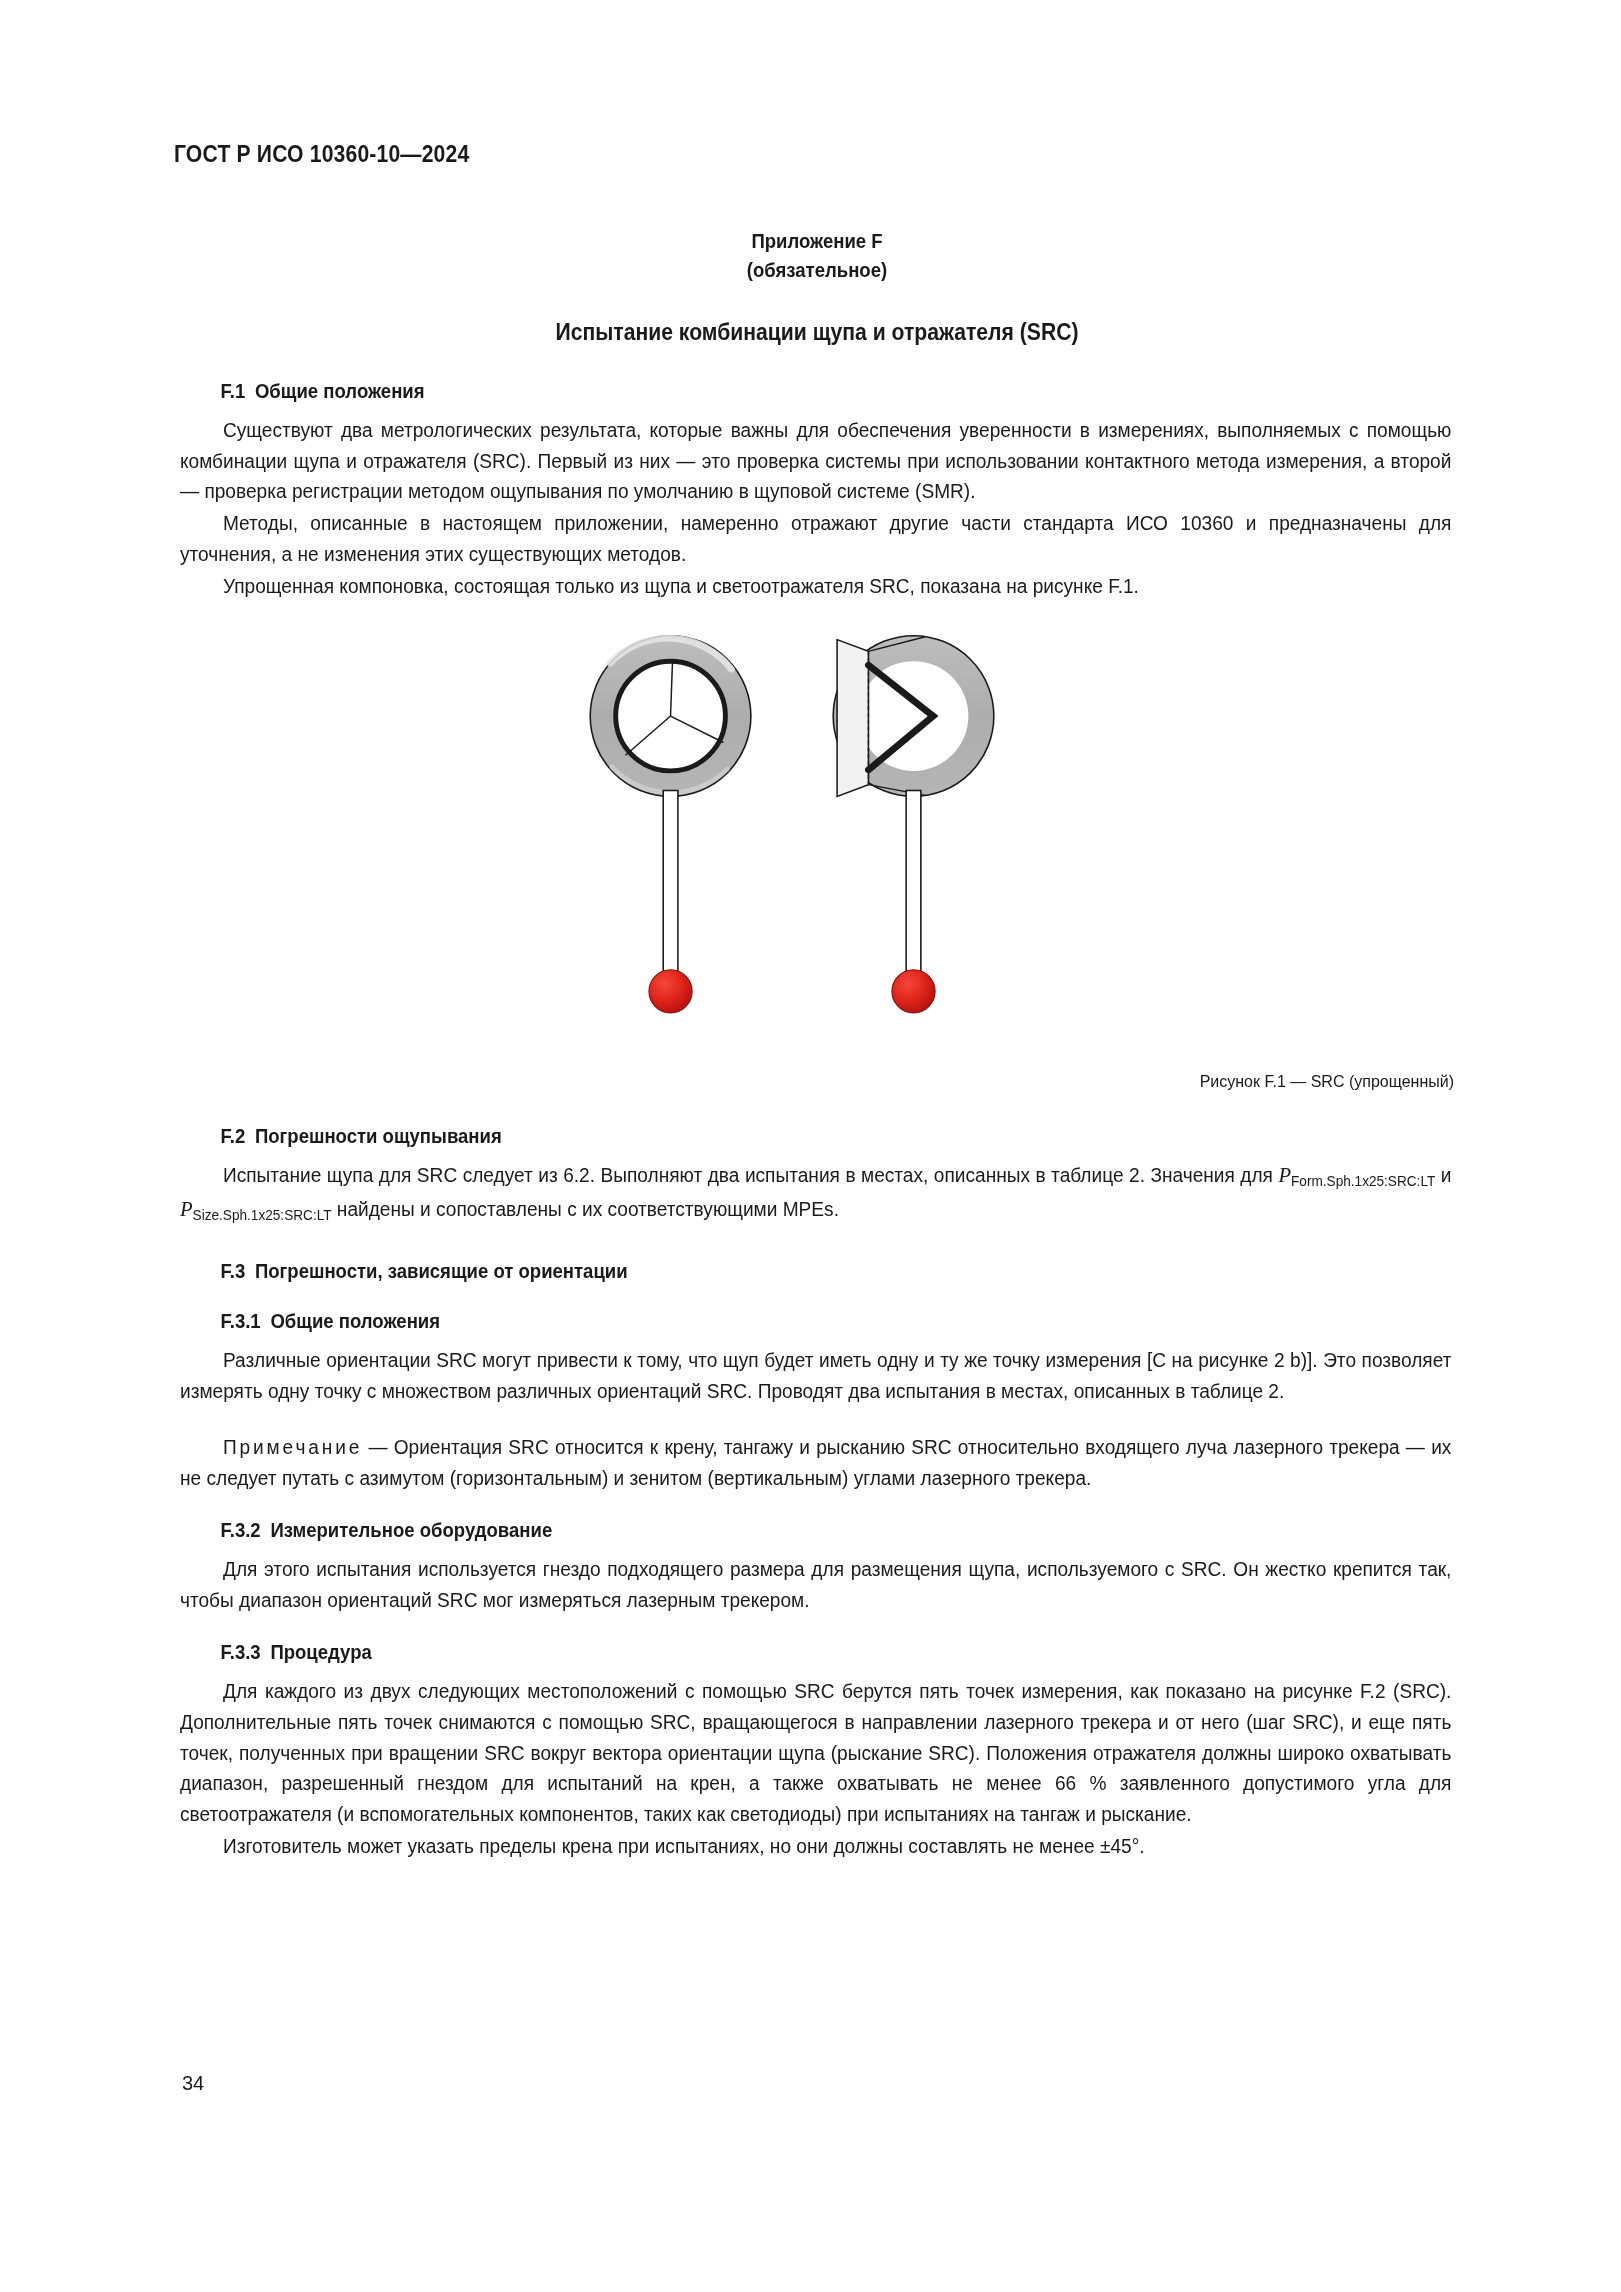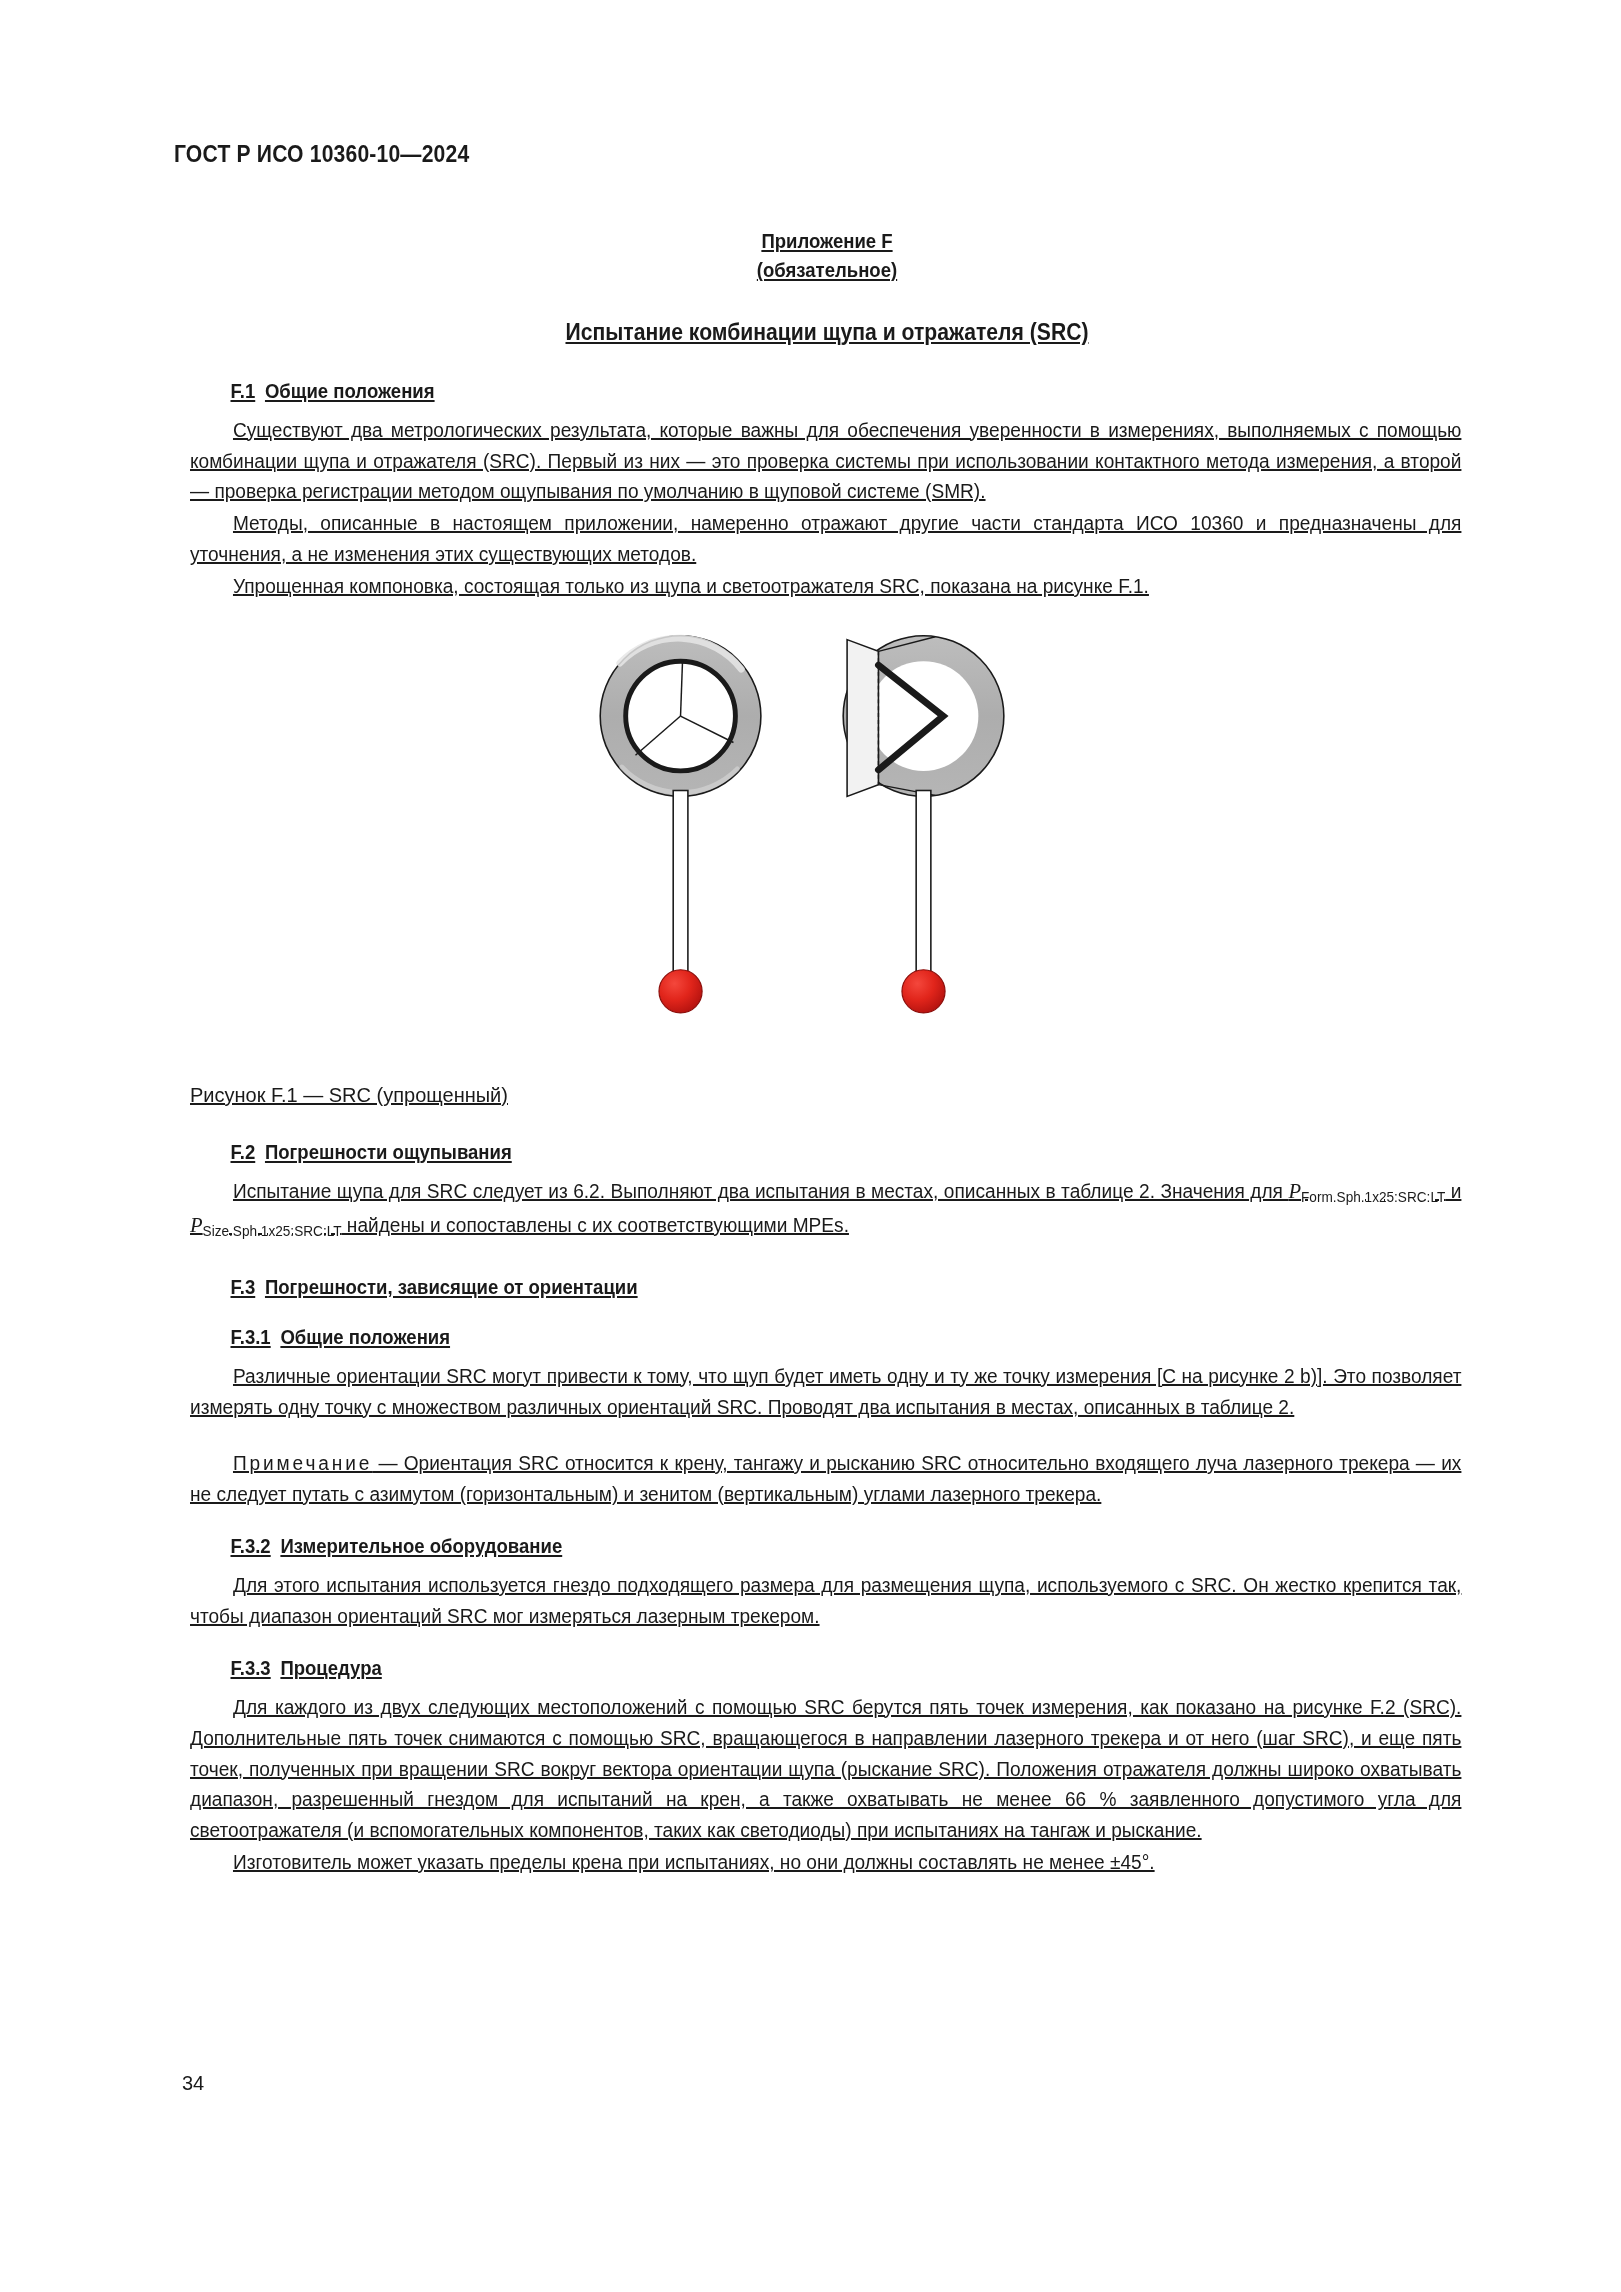--- a/index.html
+++ b/index.html
@@ -34,24 +34,23 @@
     font-weight: bold;
     letter-spacing: 0.2px;
     transform: scaleX(0.88);
     transform-origin: left center;
     white-space: nowrap;
   }
 
   
   .content {
     position: absolute;
-    left: 190px;
+    left: 180px;
     top: 206px;
     width: 1274px;
-    text-decoration: underline;
   }
 
   .annex-label {
     text-align: center;
     font-size: 20.6px;
     font-weight: bold;
     line-height: 1.42;
     transform: scaleX(0.9);
     margin-top: 19.6px;
   }
@@ -128,23 +127,23 @@
     font-family: "Liberation Sans", sans-serif;
   }
 
   
   .figure-block {
     margin-top: 15.7px;
     width: 100%;
     text-align: center;
   }
   .figure-caption {
-    font-size: 20px;
-    margin-top: 21px;
-    text-align: left;
+    font-size: 16px;
+    margin-top: 10px;
+    text-align: right;
   }
 
   
   .page-number {
     position: absolute;
     left: 182px;
     top: 2072px;
     font-size: 20px;
     color: #1a1a1a;
     text-align: center;

